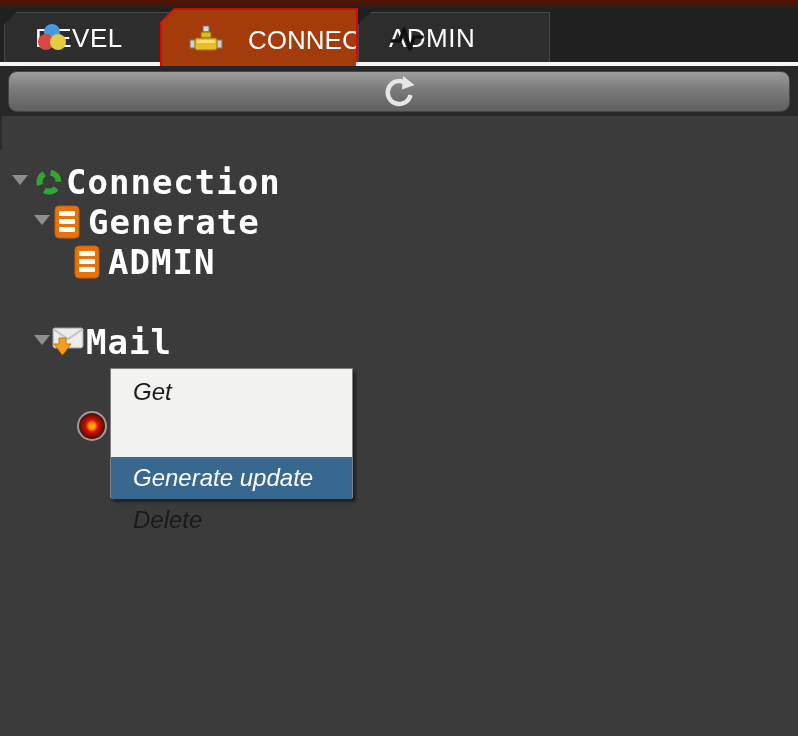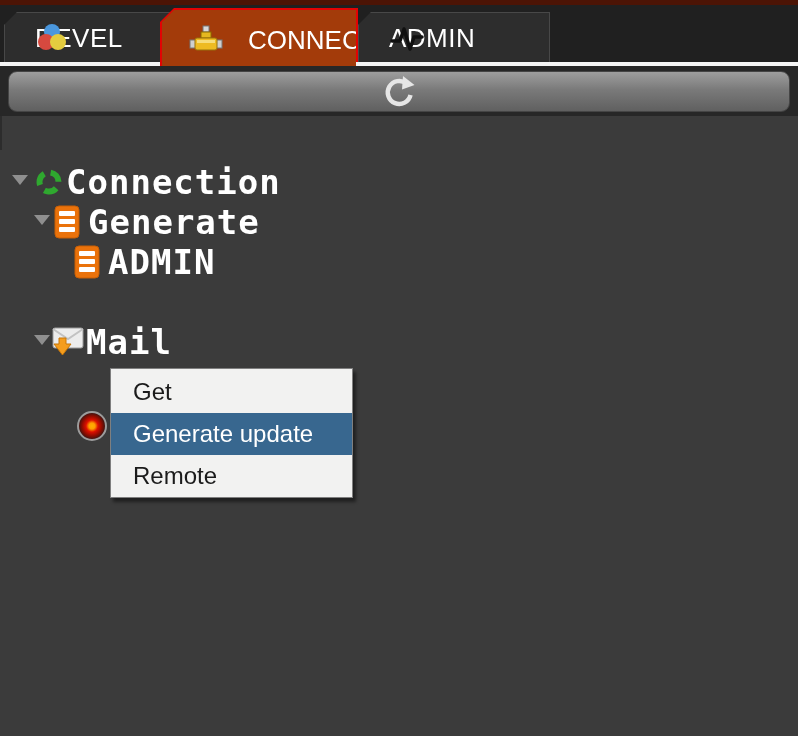--- a/index.html
+++ b/index.html
@@ -40,22 +40,22 @@
   .r6{top:212px;} .r7{top:252px;}
   .selseg{position:absolute;top:0;height:40px;background:#3a6a8e;}
   .selseg.a{left:0;width:108px;}
   .selseg.b{left:603px;width:183px;}
   .selcell{position:absolute;left:108px;top:0;width:495px;height:40px;background:#2f2f2f;}
   
   .ctxmenu{position:absolute;left:110px;top:368px;width:243px;height:130px;background:#f2f2f1;
        border:1px solid #7f7f7f;box-shadow:3px 4px 3px rgba(0,0,0,.45);z-index:5;
        padding-top:2px;box-sizing:border-box;}
   .ctxitem{height:42px;line-height:42px;padding-left:22px;font-size:24px;color:#1b1b1b;
-       white-space:nowrap;}
-  .ctxitem.hl{background:#38678f;color:#fff;}
+       white-space:nowrap;font-style:italic;}
+  .ctxitem.hl{background:#38678f;color:#fff;margin-top:44px;}
   
   .recdot{position:absolute;left:77px;top:411px;width:30px;height:30px;border-radius:50%;
        border:2px solid #9c9c9c;z-index:6;box-sizing:border-box;
        background:radial-gradient(circle at 50% 50%,#ffb000 0px,#ff9d00 3px,#dd0f00 6px,#8d0c00 10px,#421410 13px);}
   svg{display:block;}
 </style>
 </head>
 <body>
 
 <div id="app">
@@ -164,18 +164,18 @@
       <span class="tlabel" style="left:86px">Mail</span>
     </div>
 
 
 
   </div>
 
   <div class="ctxmenu">
     <div class="ctxitem">Get</div>
     <div class="ctxitem hl">Generate update</div>
-    <div class="ctxitem">Remote</div>
+    <div class="ctxitem">Delete</div>
   </div>
 
   <div class="recdot"></div>
 
 </div>
 
 </body></html>

